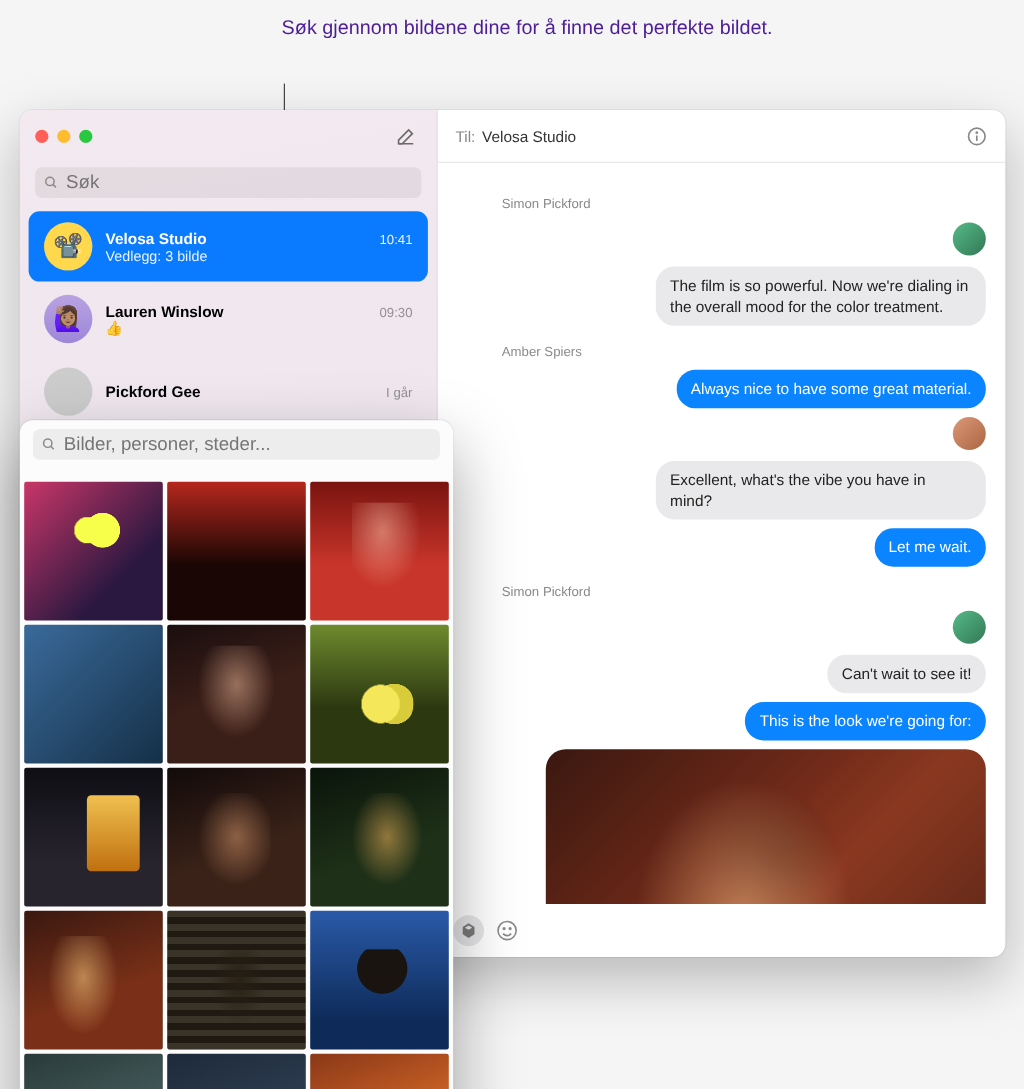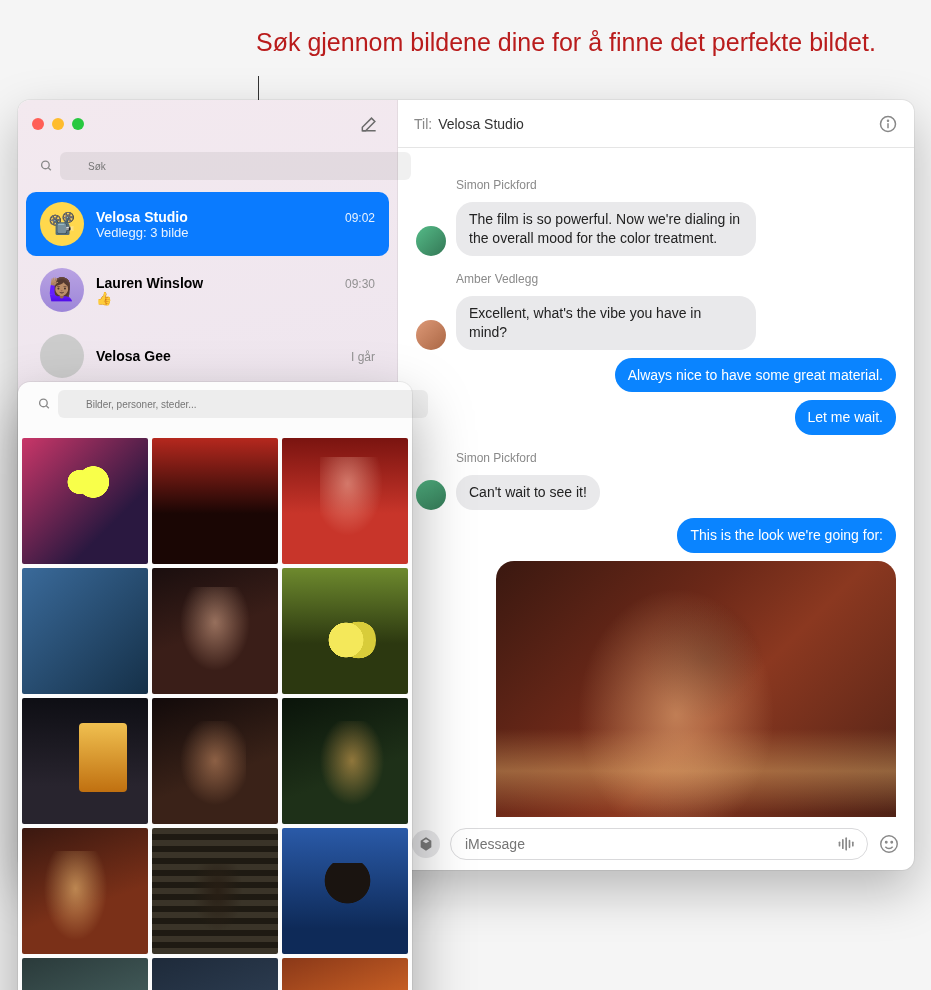--- a/index.html
+++ b/index.html
@@ -6,24 +6,24 @@
   body {
     font-family: -apple-system, BlinkMacSystemFont, "Helvetica Neue", sans-serif;
     background: #f5f5f5;
     width: 931px;
     height: 990px;
     position: relative;
     overflow: hidden;
   }
   .annotation {
     position: absolute;
-    top: 26px;
+    top: 13px;
     left: 256px;
-    font-size: 25px;
-    color: #b91c1c;
+    font-size: 18px;
+    color: #4c1d95;
     line-height: 1.35;
   }
   .callout-line {
     position: absolute;
     left: 258px;
     top: 76px;
     width: 1px;
     height: 324px;
     background: #333;
   }
@@ -65,23 +65,22 @@
     color:#6b6b6b;
   }
   .search-wrap { padding: 4px 14px 10px; }
   .search {
     width: 100%;
     height: 28px;
     border: none;
     border-radius: 6px;
     background: rgba(0,0,0,0.06);
     padding: 0 10px 0 28px;
-    font-size: 10px;
+    font-size: 17px;
     color:#555;
-    margin-left:28px;
   }
   .search-box { position: relative; }
   .search-box .mag {
     position:absolute; left:8px; top:50%; transform:translateY(-50%);
     color:#8a8a8a;
   }
   .conv-list { flex:1; overflow:hidden; }
   .conv {
     display:flex; align-items:center; gap:12px;
     padding: 10px 14px;
@@ -111,21 +110,21 @@
   
   .main{flex:1;display:flex;flex-direction:column;}
   .header{
     height:48px;border-bottom:1px solid #e5e5e5;
     display:flex;align-items:center;padding:0 16px;
     font-size:14px;color:#333;gap:6px;
   }
   .header .to-label{color:#888;}
   .header .info{margin-left:auto;color:#888;}
   .thread{flex:1;overflow:auto;padding:22px 18px 12px;display:flex;flex-direction:column;gap:8px;}
-  .msg-row{display:flex;gap:10px;align-items:flex-end;}
+  .msg-row{display:flex;gap:10px;align-items:flex-end;flex-direction:column;}
   .msg-row.out{justify-content:flex-end;}
   .av-sm{width:30px;height:30px;border-radius:50%;background:#8a6;flex-shrink:0;
     background-size:cover;
     display:inline-block;
   }
   .av-simon{background:linear-gradient(135deg,#5b8,#375);}
   .av-amber{background:linear-gradient(135deg,#d97,#a64);}
   .sender{font-size:12px;color:#8a8a8a;margin:8px 0 2px 40px;}
   .bubble{
     max-width:300px;padding:8px 13px;border-radius:17px;
@@ -244,40 +243,40 @@
         </span>
         <input class="search" placeholder="Søk" style="">
       </div>
     </div>
     <div class="conv-list">
       <div class="conv active">
         <div class="avatar">📽️</div>
         <div class="conv-body">
           <div class="conv-top">
             <span class="conv-name">Velosa Studio</span>
-            <span class="conv-time">09:02</span>
+            <span class="conv-time">10:41</span>
           </div>
           <div class="conv-sub">Vedlegg: 3 bilde</div>
         </div>
       </div>
       <div class="conv">
         <div class="avatar purple">🙋🏽‍♀️</div>
         <div class="conv-body">
           <div class="conv-top">
             <span class="conv-name">Lauren Winslow</span>
             <span class="conv-time">09:30</span>
           </div>
           <div class="conv-sub">👍</div>
         </div>
       </div>
       <div class="conv">
         <div class="avatar grey"></div>
         <div class="conv-body">
           <div class="conv-top">
-            <span class="conv-name">Velosa Gee</span>
+            <span class="conv-name">Pickford Gee</span>
             <span class="conv-time">I går</span>
           </div>
           <div class="conv-sub"></div>
         </div>
       </div>
     </div>
   </div>
 
   <div class="main">
     <div class="header">
@@ -292,28 +291,28 @@
       </span>
     </div>
 
     <div class="thread">
       <div class="sender">Simon Pickford</div>
       <div class="msg-row">
         <span class="av-sm av-simon"></span>
         <div class="bubble in">The film is so powerful. Now we're dialing in the overall mood for the color treatment.</div>
       </div>
 
-      <div class="sender">Amber Vedlegg</div>
+      <div class="sender">Amber Spiers</div>
+      <div class="msg-row out">
+        <div class="bubble out">Always nice to have some great material.</div>
+      </div>
+
       <div class="msg-row">
         <span class="av-sm av-amber"></span>
         <div class="bubble in">Excellent, what's the vibe you have in mind?</div>
-      </div>
-
-      <div class="msg-row out">
-        <div class="bubble out">Always nice to have some great material.</div>
       </div>
       <div class="msg-row out">
         <div class="bubble out">Let me wait.</div>
       </div>
 
       <div class="sender">Simon Pickford</div>
       <div class="msg-row">
         <span class="av-sm av-simon"></span>
         <div class="bubble in">Can't wait to see it!</div>
       </div>
@@ -324,32 +323,20 @@
       <div class="msg-row out">
         <div class="img-bubble"></div>
       </div>
     </div>
 
     <div class="composer">
       <div class="apps-btn">
         <svg width="16" height="16" viewBox="0 0 24 24" fill="currentColor">
             <path d="M12 2L4 7v10l8 5 8-5V7l-8-5zm0 3l5 3-5 3-5-3 5-3z"></path>
           </svg>
-      </div>
-      <div class="msg-input-wrap">
-        <input class="msg-input" placeholder="iMessage" style="">
-        <span class="mic">
-          <svg width="20" height="16" viewBox="0 0 24 16" stroke="currentColor" stroke-width="2" stroke-linecap="round">
-              <line x1="3" y1="6" x2="3" y2="10"></line>
-              <line x1="7" y1="3" x2="7" y2="13"></line>
-              <line x1="11" y1="1" x2="11" y2="15"></line>
-              <line x1="15" y1="4" x2="15" y2="12"></line>
-              <line x1="19" y1="6" x2="19" y2="10"></line>
-            </svg>
-        </span>
       </div>
       <span class="emoji-btn">
         <svg width="22" height="22" viewBox="0 0 24 24" fill="none" stroke="currentColor" stroke-width="1.6">
             <circle cx="12" cy="12" r="9"></circle>
             <circle cx="9" cy="10" r="0.8" fill="currentColor"></circle>
             <circle cx="15" cy="10" r="0.8" fill="currentColor"></circle>
             <path d="M8 15c1 1.2 2.4 2 4 2s3-0.8 4-2"></path>
           </svg>
       </span>
     </div>

